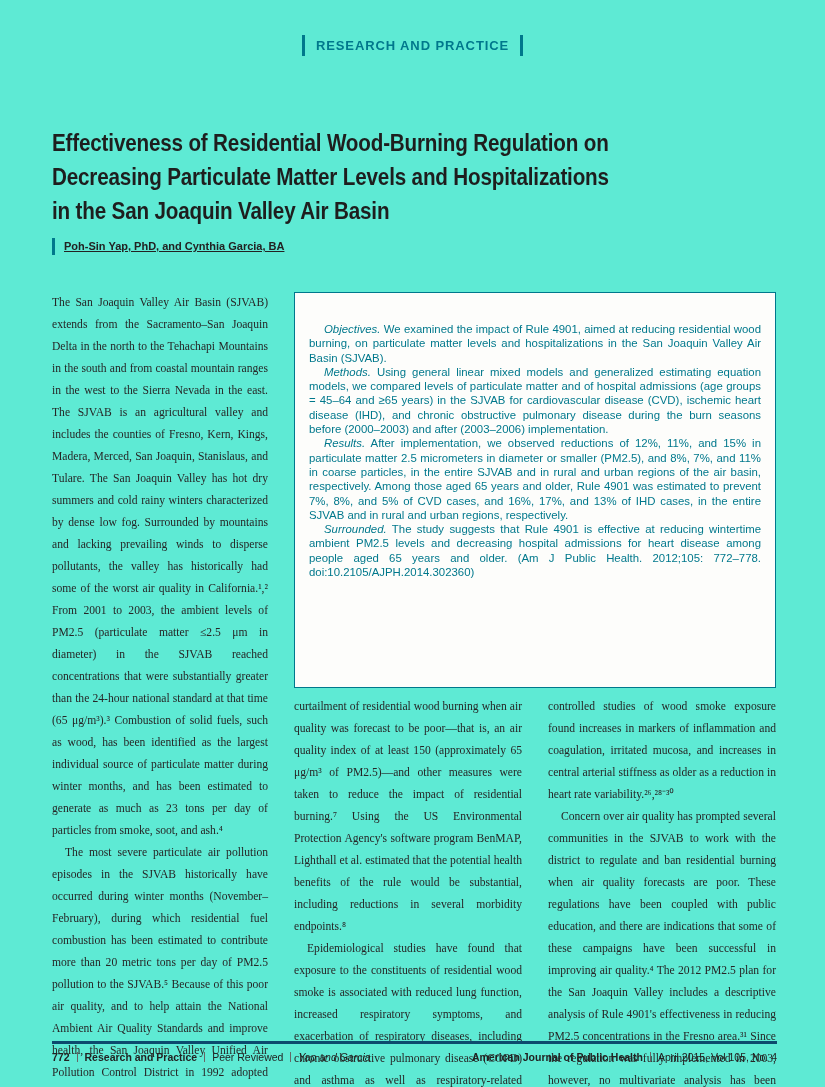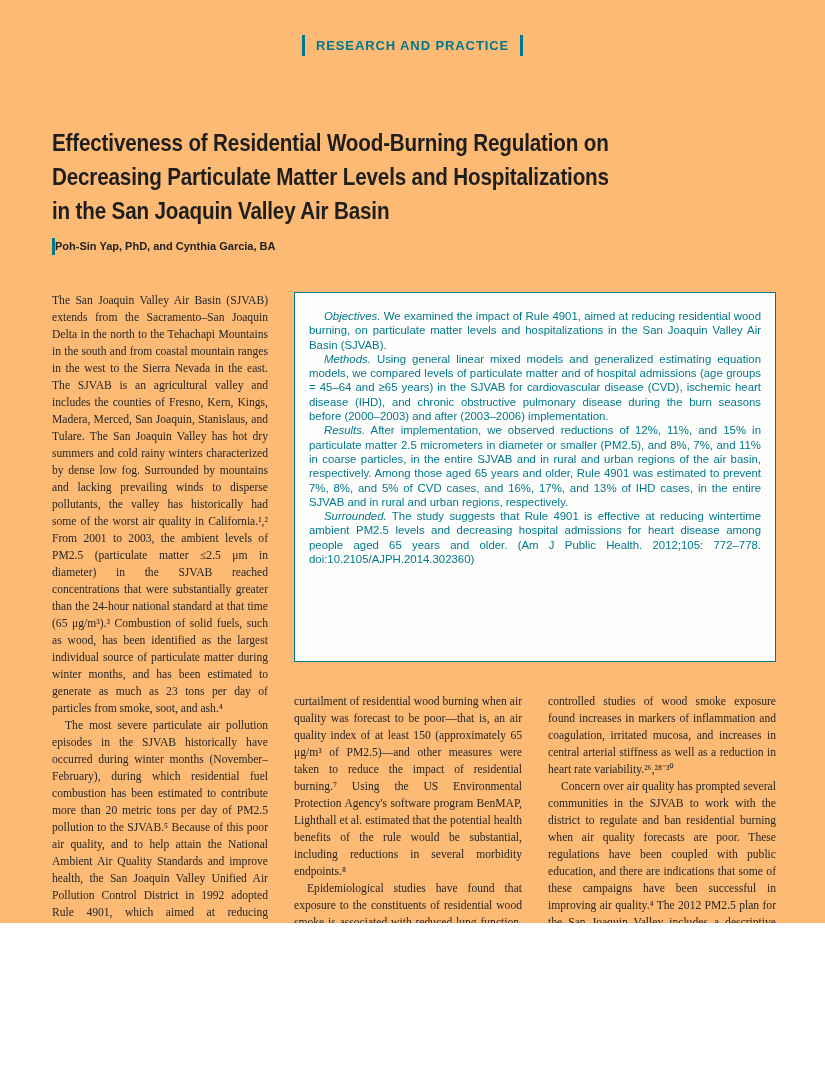--- a/index.html
+++ b/index.html
@@ -1,42 +1,42 @@
 <!DOCTYPE html>
 <html style="--accent: #00788C;"><head>
 <meta charset="utf-8">
 <style>
   :root { --accent:#00788C; --ink:#262626; }
   html,body{margin:0;padding:0;background:#ffffff;}
-  .page{position:relative;width:825px;height:923px;background:#fdba74;overflow:hidden;
+  .page{position:relative;width:825px;height:1087px;background:#5eead4;overflow:hidden;
         font-family:"Liberation Serif",serif;color:var(--ink);}
 
   
   .banner{position:absolute;top:35px;left:0;width:100%;display:flex;align-items:center;justify-content:center;gap:11px;}
   .banner-bar{width:3px;height:21px;background:var(--accent);}
   .banner-label{font-family:"Liberation Sans",sans-serif;font-weight:bold;font-size:13px;
                 letter-spacing:0.9px;color:var(--accent);}
 
   
   .title{position:absolute;top:110px;left:52px;width:810px;
          font-family:"Liberation Sans",sans-serif;font-weight:bold;font-size:24px;line-height:34px;
          color:#1e1e1e;white-space:pre-line;letter-spacing:-0.2px;
          transform:scaleX(0.86);transform-origin:left top;}
-  .byline{position:absolute;top:238px;left:52px;border-left:3px solid var(--accent);
-          font-family:"Liberation Sans",sans-serif;font-weight:bold;font-size:11px;line-height:17px;color:#222;}
+  .byline{position:absolute;top:238px;left:52px;border-left:3px solid var(--accent);padding-left:9px;
+          font-family:"Liberation Sans",sans-serif;font-weight:bold;font-size:11px;line-height:17px;color:#222;text-decoration:underline;}
 
   
   .content{position:absolute;top:292px;left:52px;width:724px;display:flex;gap:26px;}
   .col-left{width:216px;flex:none;}
   .right-area{flex:1;min-width:0;}
-  .body-p{font-size:11.6px;line-height:17px;text-align:justify;margin:0;}
+  .body-p{font-size:11.6px;line-height:22px;text-align:justify;margin:0;}
   .indent{text-indent:13px;}
 
   
-  .abstract-box{border:1px solid var(--accent);padding:16px 14px;min-height:336px;margin-bottom:31px;
+  .abstract-box{border:1px solid var(--accent);padding:29px 14px;min-height:336px;margin-bottom:8px;
                 color:var(--accent);font-family:"Liberation Sans",sans-serif;background:#fdfdfb;}
   .abs-p{font-size:11.4px;line-height:14.3px;text-align:justify;text-indent:15px;margin:0;}
   .abs-label{font-style:italic;}
 
   .two-cols{display:flex;gap:26px;}
   .two-cols .col{flex:1;min-width:0;}
 
   
   .footer{position:absolute;top:1041px;left:52px;right:48px;border-top:3px solid #0c4a6e;padding-top:7px;
           display:flex;justify-content:space-between;align-items:baseline;
@@ -77,21 +77,21 @@
         <p class="abs-p"><span class="abs-label">Results.</span> <span>After implementation, we observed reductions of 12%, 11%, and 15% in particulate matter 2.5 micrometers in diameter or smaller (PM2.5), and 8%, 7%, and 11% in coarse particles, in the entire SJVAB and in rural and urban regions of the air basin, respectively. Among those aged 65 years and older, Rule 4901 was estimated to prevent 7%, 8%, and 5% of CVD cases, and 16%, 17%, and 13% of IHD cases, in the entire SJVAB and in rural and urban regions, respectively.</span></p>
         <p class="abs-p"><span class="abs-label">Surrounded.</span> <span>The study suggests that Rule 4901 is effective at reducing wintertime ambient PM2.5 levels and decreasing hospital admissions for heart disease among people aged 65 years and older. (Am J Public Health. 2012;105: 772–778. doi:10.2105/AJPH.2014.302360)</span></p>
       </section>
 
       <div class="two-cols">
         <div class="col">
           <p class="body-p">curtailment of residential wood burning when air quality was forecast to be poor—that is, an air quality index of at least 150 (approximately 65 μg/m³ of PM2.5)—and other measures were taken to reduce the impact of residential burning.⁷ Using the US Environmental Protection Agency's software program BenMAP, Lighthall et al. estimated that the potential health benefits of the rule would be substantial, including reductions in several morbidity endpoints.⁸</p>
           <p class="body-p indent">Epidemiological studies have found that exposure to the constituents of residential wood smoke is associated with reduced lung function, increased respiratory symptoms, and exacerbation of respiratory diseases, including chronic obstructive pulmonary disease (COPD) and asthma as well as respiratory-related emergency department and hospital visits.⁹⁻²³ Some studies have also shown that wood smoke is associated with adverse cardiovascular health effects.¹³,¹⁴,²⁴⁻²⁷ In addition,</p>
         </div>
         <div class="col">
-          <p class="body-p">controlled studies of wood smoke exposure found increases in markers of inflammation and coagulation, irritated mucosa, and increases in central arterial stiffness as well as a reduction in heart rate variability.²⁶,²⁸⁻³⁰</p>
+          <p class="body-p">controlled studies of wood smoke exposure found increases in markers of inflammation and coagulation, irritated mucosa, and increases in central arterial stiffness as older as a reduction in heart rate variability.²⁶,²⁸⁻³⁰</p>
           <p class="body-p indent">Concern over air quality has prompted several communities in the SJVAB to work with the district to regulate and ban residential burning when air quality forecasts are poor. These regulations have been coupled with public education, and there are indications that some of these campaigns have been successful in improving air quality.⁴ The 2012 PM2.5 plan for the San Joaquin Valley includes a descriptive analysis of Rule 4901's effectiveness in reducing PM2.5 concentrations in the Fresno area.³¹ Since the regulation was fully implemented in 2003, however, no multivariate analysis has been performed to evaluate the changes in PM2.5 levels and health in response to district actions to regulate residential wood burning.</p>
         </div>
       </div>
 
     </div>
   </main>
 
   <footer class="footer">
     <div class="footer-left">
       <span class="f-bold">772</span><span class="f-sep"></span><span class="f-bold">Research and Practice</span><span class="f-sep"></span><span>Peer Reviewed</span><span class="f-sep"></span><span class="f-italic">Yap and Garcia</span>

